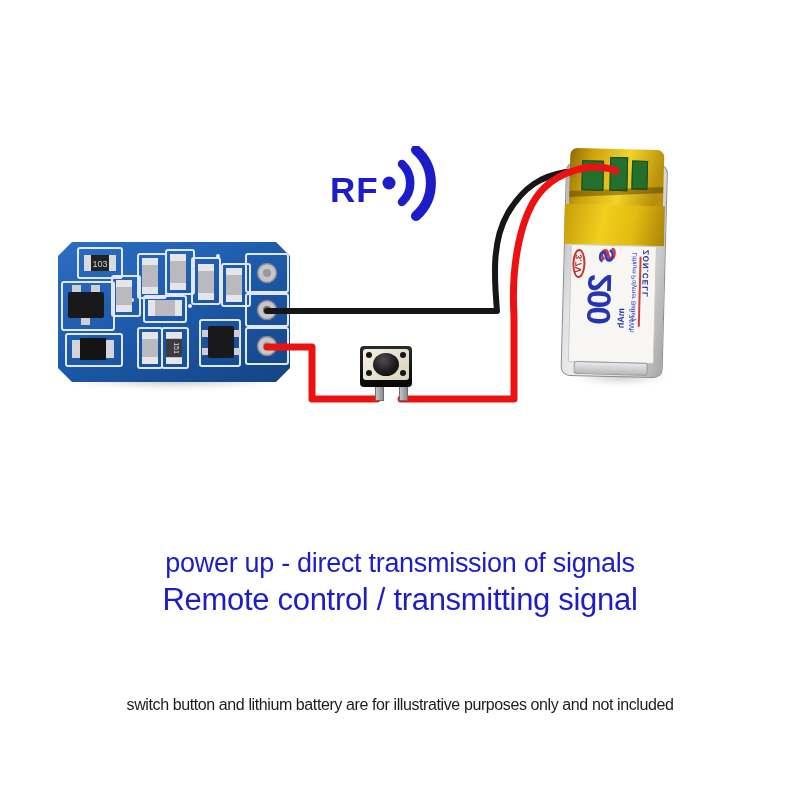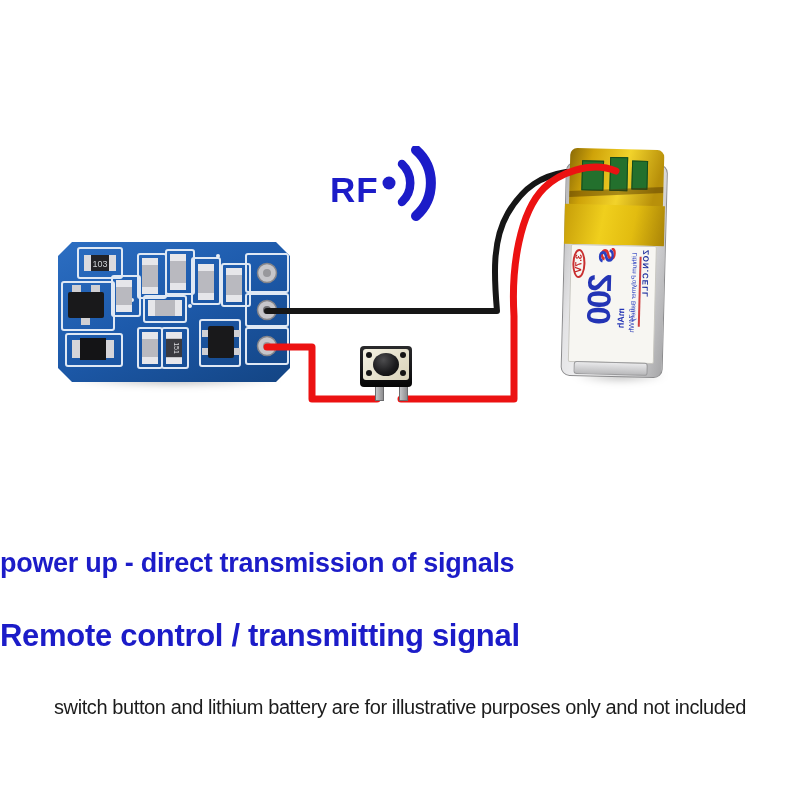--- a/index.html
+++ b/index.html
@@ -69,26 +69,26 @@
     text-shadow:-2px 2px 0 #d83030;}
   .bat-capacity{left:12px;top:28px;font-size:33px;font-weight:bold;color:#2334b5;letter-spacing:-2px;}
   .bat-unit{left:47px;top:62px;font-size:9px;font-weight:bold;color:#2334b5;}
   .bat-energy{left:58px;top:62px;font-size:7px;color:#2334b5;}
   .bat-type{left:60px;top:6px;font-size:6.5px;color:#2a3fc0;}
   .bat-brand{left:71px;top:3px;font-size:8px;font-weight:bold;color:#1d2f9e;letter-spacing:1px;}
   .bat-redline{position:absolute;left:68px;top:10px;width:2px;height:70px;background:#d04040;}
   .battery .seam{position:absolute;left:16px;top:213px;width:72px;height:11px;border-radius:3px;
     background:linear-gradient(180deg,#e9e9eb,#b9b9bb);border:1px solid #9b9b9d;}
   
-  .caption{position:absolute;left:0;width:800px;font-weight:bold;
+  .caption{position:absolute;left:0;width:800px;text-align:center;font-weight:normal;
     color:var(--accent-blue,#1c1cc8);letter-spacing:-0.3px;}
   .caption-1{top:548px;font-size:27px;}
-  .caption-2{top:582px;font-size:31px;margin-top:36px;}
+  .caption-2{top:582px;font-size:31px;}
   .disclaimer{position:absolute;left:0;top:696px;width:800px;text-align:center;
-    font-size:20px;letter-spacing:-0.4px;color:#1c1c1c;font-weight:normal;}
+    font-size:16px;letter-spacing:-0.4px;color:#1c1c1c;font-weight:normal;}
 </style>
 </head>
 <body>
 
 <div class="canvas">
 
   <div class="rf-group">
     <div class="rf-label">RF</div>
     <svg class="rf-signal" width="58" height="80" viewBox="0 0 58 80">
       <circle cx="7" cy="37" r="6.5" style="fill:var(--accent-blue,#1c1cc8)"></circle>

